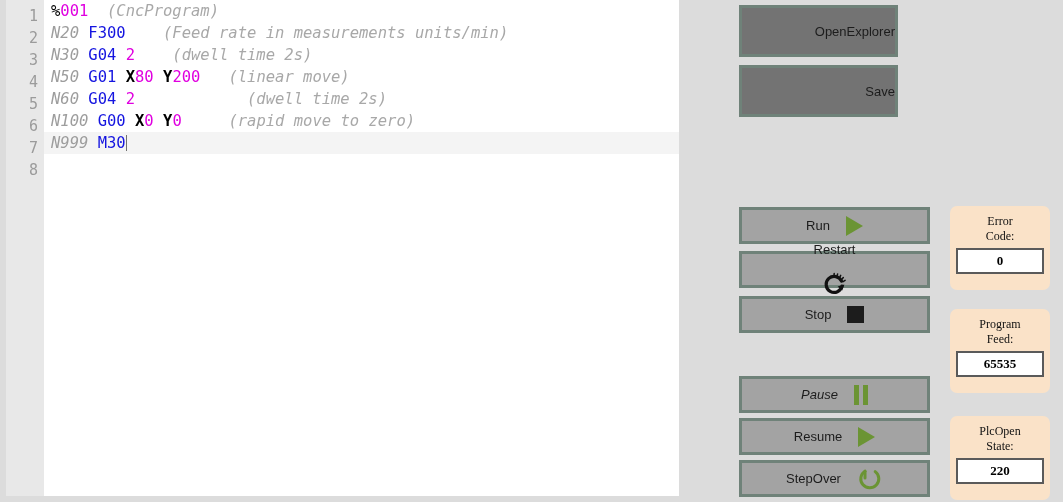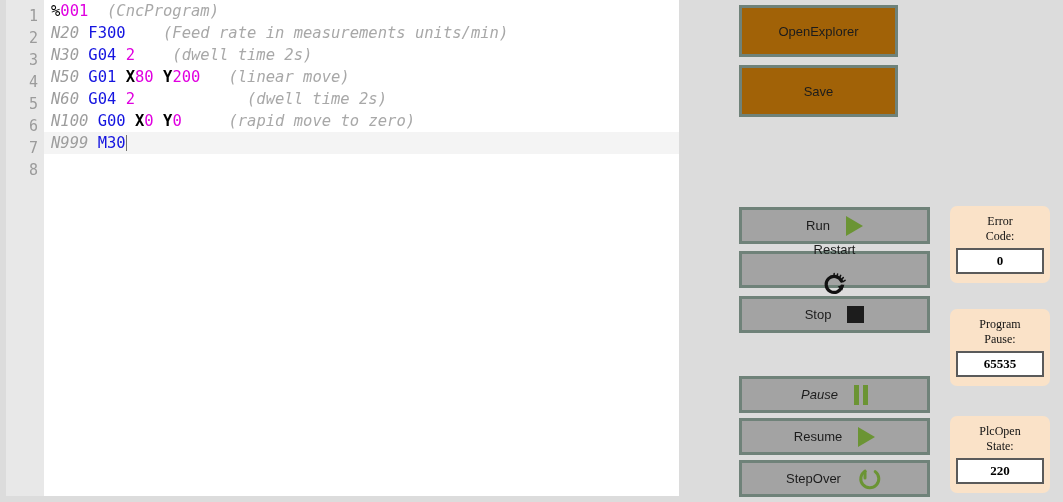--- a/index.html
+++ b/index.html
@@ -82,24 +82,25 @@
     display: flex;
     align-items: center;
     justify-content: center;
     gap: 16px;
     font-size: 13px;
     color: #1c1c1c;
     cursor: pointer;
     user-select: none;
   }
   .btn.plain {
-    background: #a16207;
+    background: #737373;
     left: 739px;
     width: 159px;
     height: 52px;
+    justify-content: flex-end;
   }
   .btn.action {
     background: #a3a3a3;
     left: 739px;
     width: 191px;
     height: 37px;
   }
   .btn .lbl { line-height: 1; }
 
   #btn-openexplorer { top: 5px; }
@@ -131,21 +132,21 @@
   }
 
   
   .card {
     position: absolute;
     left: 950px;
     width: 100px;
     background: #fae2c8;
     border-radius: 7px;
     box-sizing: border-box;
-    padding: 8px 6px 9px 6px;
+    padding: 8px 6px 16px 6px;
     font-family: "Liberation Serif", serif;
   }
   .card .clabel {
     font-size: 12px;
     color: #101010;
     text-align: center;
     line-height: 15px;
   }
   .card .cvalue {
     margin-top: 4px;
@@ -255,21 +256,21 @@
 </div>
 
 <div class="card" id="card-error">
   <div class="clabel">Error</div>
   <div class="clabel">Code:</div>
   <div class="cvalue">0</div>
 </div>
 
 <div class="card" id="card-phase">
   <div class="clabel">Program</div>
-  <div class="clabel">Pause:</div>
+  <div class="clabel">Feed:</div>
   <div class="cvalue">65535</div>
 </div>
 
 <div class="card" id="card-plcopen">
   <div class="clabel">PlcOpen</div>
   <div class="clabel">State:</div>
   <div class="cvalue">220</div>
 </div>
 
 </body></html>

